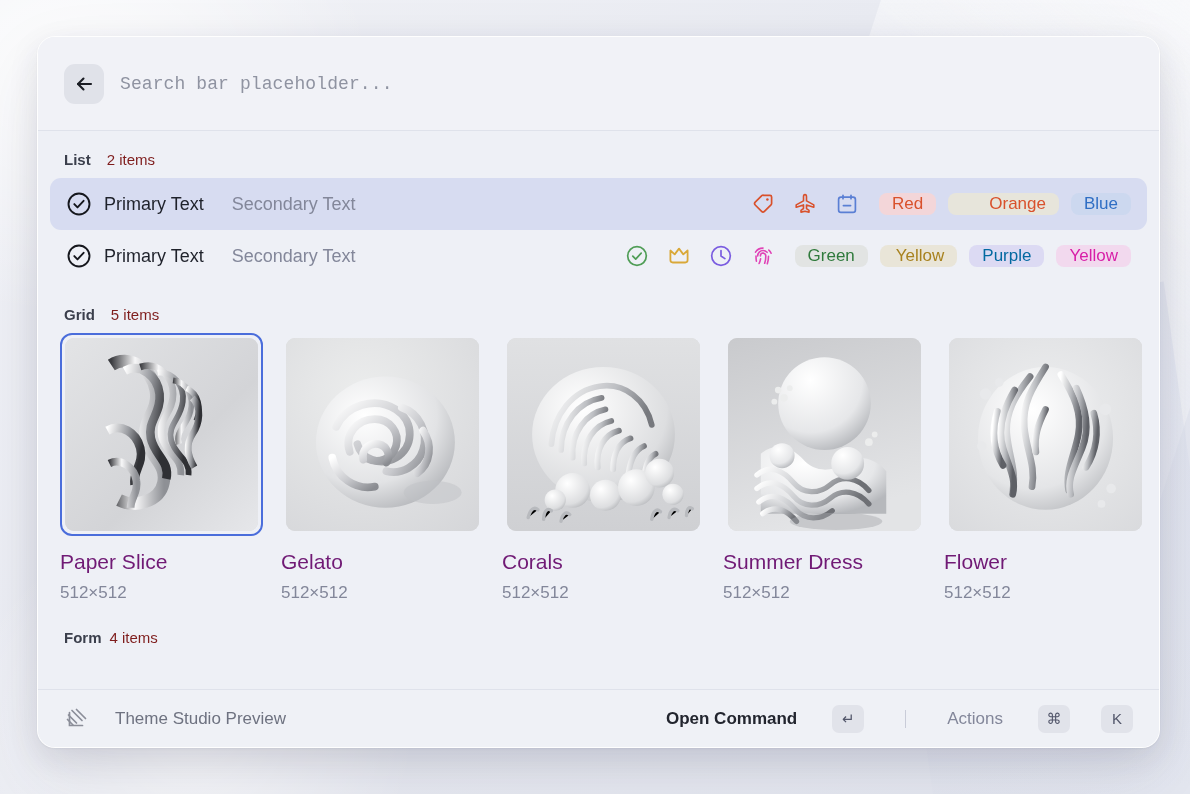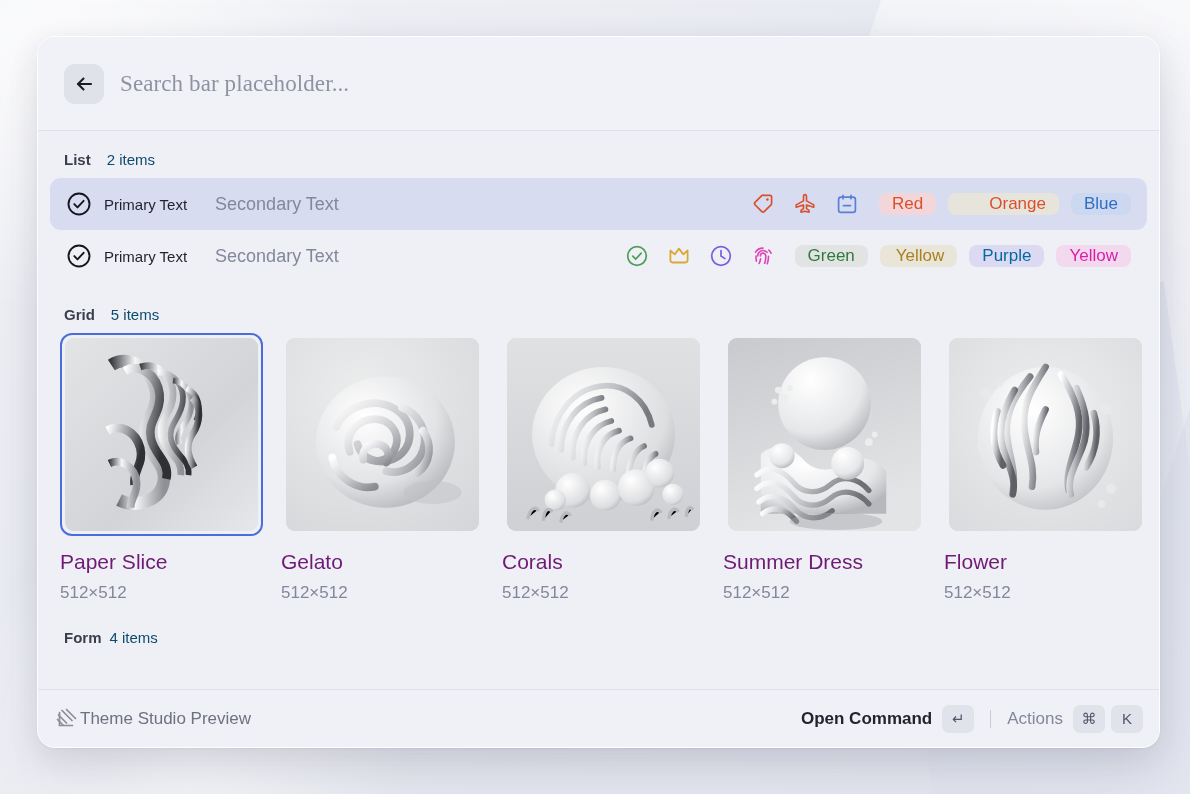--- a/index.html
+++ b/index.html
@@ -93,22 +93,22 @@
     flex-shrink: 0;
     cursor: pointer;
     border: none;
   }
   .back-btn svg { display: block; }
   .search-input {
     flex: 1;
     border: none;
     outline: none;
     background: transparent;
-    font-family: Liberation Serif, serif;
-    font-size: 23px;
+    font-family: Liberation Mono, monospace;
+    font-size: 18px;
     color: #15803d;
     letter-spacing: .1px;
   }
   .search-input::placeholder { color: #8f93a1; }
 
   
   .body-scroll {
     flex: 1;
     overflow: hidden;
     padding: 0 0 0 0;
@@ -121,40 +121,40 @@
     gap: 16px;
     padding: 20px 26px 10px 26px;
   }
   .section-title {
     font-size: 15px;
     font-weight: bold;
     color: #3b3f4c;
   }
   .section-count {
     font-size: 15px;
-    color: #0c4a6e;
+    color: #7f1d1d;
   }
 
   
   .list-wrap { padding: 0 12px; }
   .row {
     height: 52px;
     display: flex;
     align-items: center;
     padding: 0 16px;
     border-radius: 11px;
     gap: 0;
     cursor: pointer;
   }
   .row.selected { background: #d7dcf1; }
 
   .row-check { width: 26px; height: 26px; flex-shrink: 0; margin-right: 12px; }
   .row-check svg { display: block; }
   .row-primary {
-    font-size: 15px;
+    font-size: 18px;
     color: #1f222b;
     white-space: nowrap;
   }
   .row-secondary {
     font-size: 18px;
     color: #83879a;
     margin-left: 28px;
     white-space: nowrap;
   }
   .row-spacer { flex: 1; }
@@ -220,24 +220,24 @@
     font-size: 17px;
     color: #83879a;
   }
 
   
   .footer {
     height: 58px;
     min-height: 58px;
     display: flex;
     align-items: center;
-    padding: 0 16px;
+    padding: 0 26px;
     background: #eff1f6;
     border-top: 1px solid #dfe2eb;
-    gap: 0;
+    gap: 25px;
   }
   .brand-logo { width: 26px; height: 26px; flex-shrink: 0; }
   .brand-logo svg { display: block; }
   .brand-text {
     font-size: 17px;
     color: #6e7280;
   }
   .footer-spacer { flex: 1; }
   .footer-action {
     font-size: 17px;

